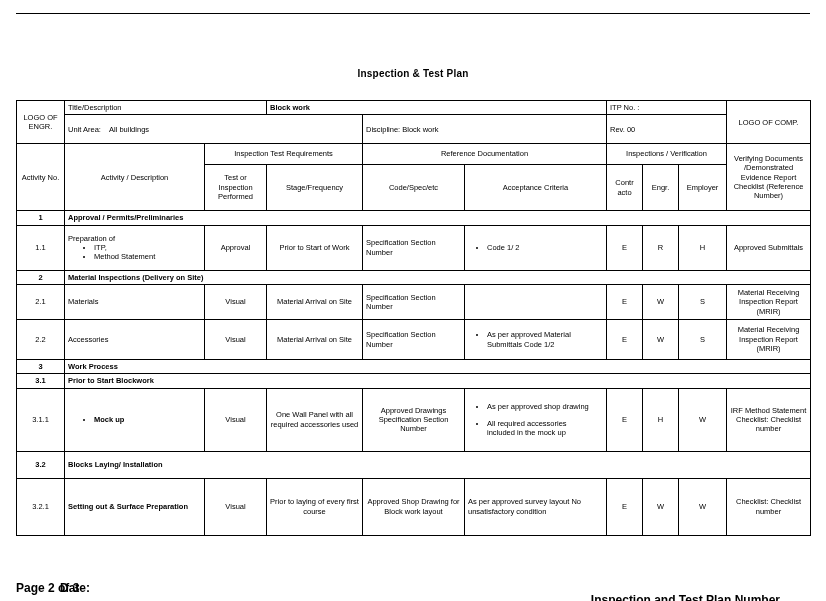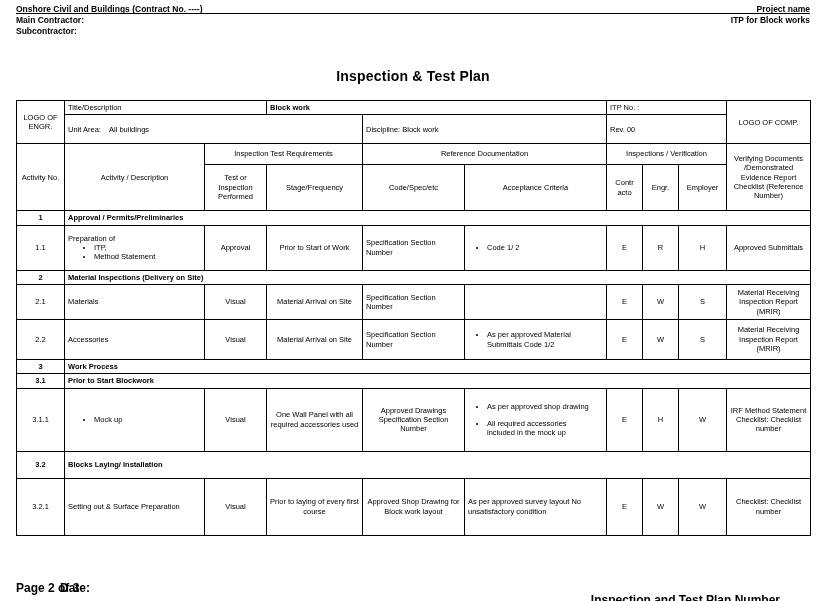--- a/index.html
+++ b/index.html
@@ -57,21 +57,21 @@
     height: 0;
   }
 
   
   .doc-title {
     position: absolute;
     top: 68px;
     left: 0;
     width: 826px;
     text-align: center;
-    font-size: 14px;
+    font-size: 10px;
     font-weight: bold;
     letter-spacing: 0.2px;
   }
 
   
   table.itp {
     position: absolute;
     top: 100px;
     left: 16px;
     width: 794px;
@@ -79,21 +79,21 @@
     table-layout: fixed;
   }
   table.itp td {
     border: 1px solid #000;
     vertical-align: middle;
     padding: 2px 3px;
     font-size: 7.5px;
     line-height: 1.25;
   }
   .center { text-align: center; }
-  .bold { font-weight: normal; }
+  .bold { font-weight: bold; }
 
   .logo-cell {
     text-align: center;
     font-size: 9px;
     font-weight: normal;
   }
   .label-cell { font-size: 8.5px; }
   .val-cell { font-size: 8.5px; font-weight: bold; }
 
   .colhdr {
@@ -134,33 +134,20 @@
   }
   .ft-left { position: absolute; left: 44px; top: 0; }
   .ft-center { position: absolute; left: 0; width: 794px; text-align: left; top: 0; }
   .ft-right { position: absolute; right: 30px; top: 12px; }
 </style>
 </head>
 <body>
 
 <div class="page">
 
-  <div class="header">
-    <div class="hdr-line">
-      <span class="hdr-left">Onshore Civil and Buildings (Contract No. ----)</span>
-      <span class="hdr-right">Project name</span>
-    </div>
-    <div class="hdr-line">
-      <span class="hdr-left">Main Contractor:</span>
-      <span class="hdr-right">ITP for Block works</span>
-    </div>
-    <div class="hdr-line">
-      <span class="hdr-left">Subcontractor:</span>
-    </div>
-  </div>
   <div class="hdr-rule"></div>
 
   <div class="doc-title">Inspection &amp; Test Plan</div>
 
   <table class="itp">
     <colgroup>
       <col style="width:48px">
       <col style="width:140px">
       <col style="width:62px">
       <col style="width:96px">

